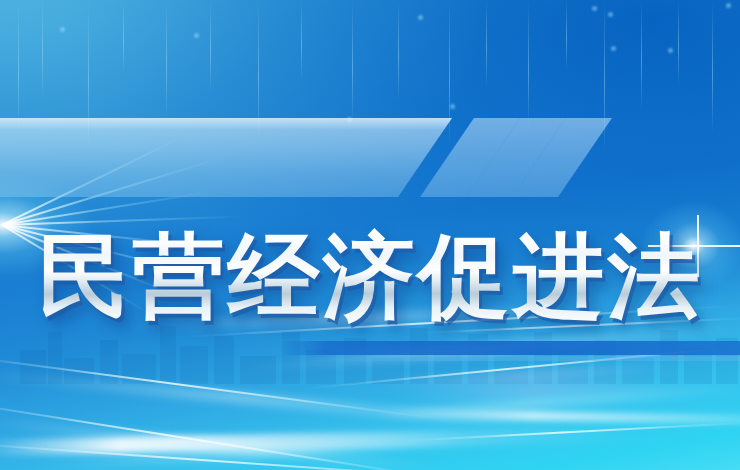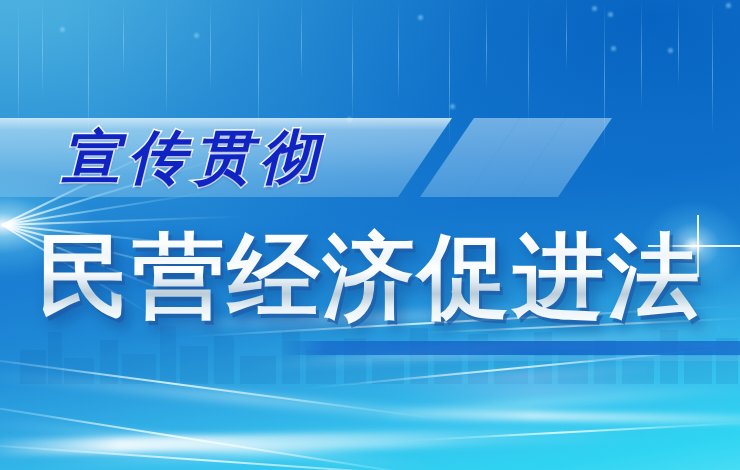--- a/index.html
+++ b/index.html
@@ -245,21 +245,20 @@
     </div>
 
   <div id="band"></div>
   <div id="band-hi"></div>
   <div id="stripes-layer" class="layer">
       <div class="stripe" style="left: 420px; width: 100px; clip-path: polygon(54px 0px, 100px 0px, 46px 100%, 0px 100%);"></div>
       <div class="stripe" style="left: 466px; width: 100px; clip-path: polygon(54px 0px, 100px 0px, 46px 100%, 0px 100%);"></div>
       <div class="stripe" style="left: 512px; width: 100px; clip-path: polygon(54px 0px, 100px 0px, 46px 100%, 0px 100%);"></div>
     </div>
 
-  <div id="headline1">宣传贯彻</div>
 
   <div id="title-wrap">
     <span id="title">民营经济促进法</span>
   </div>
 
   <div id="foam"></div>
   <div id="foam2"></div>
 
 </div>
 

